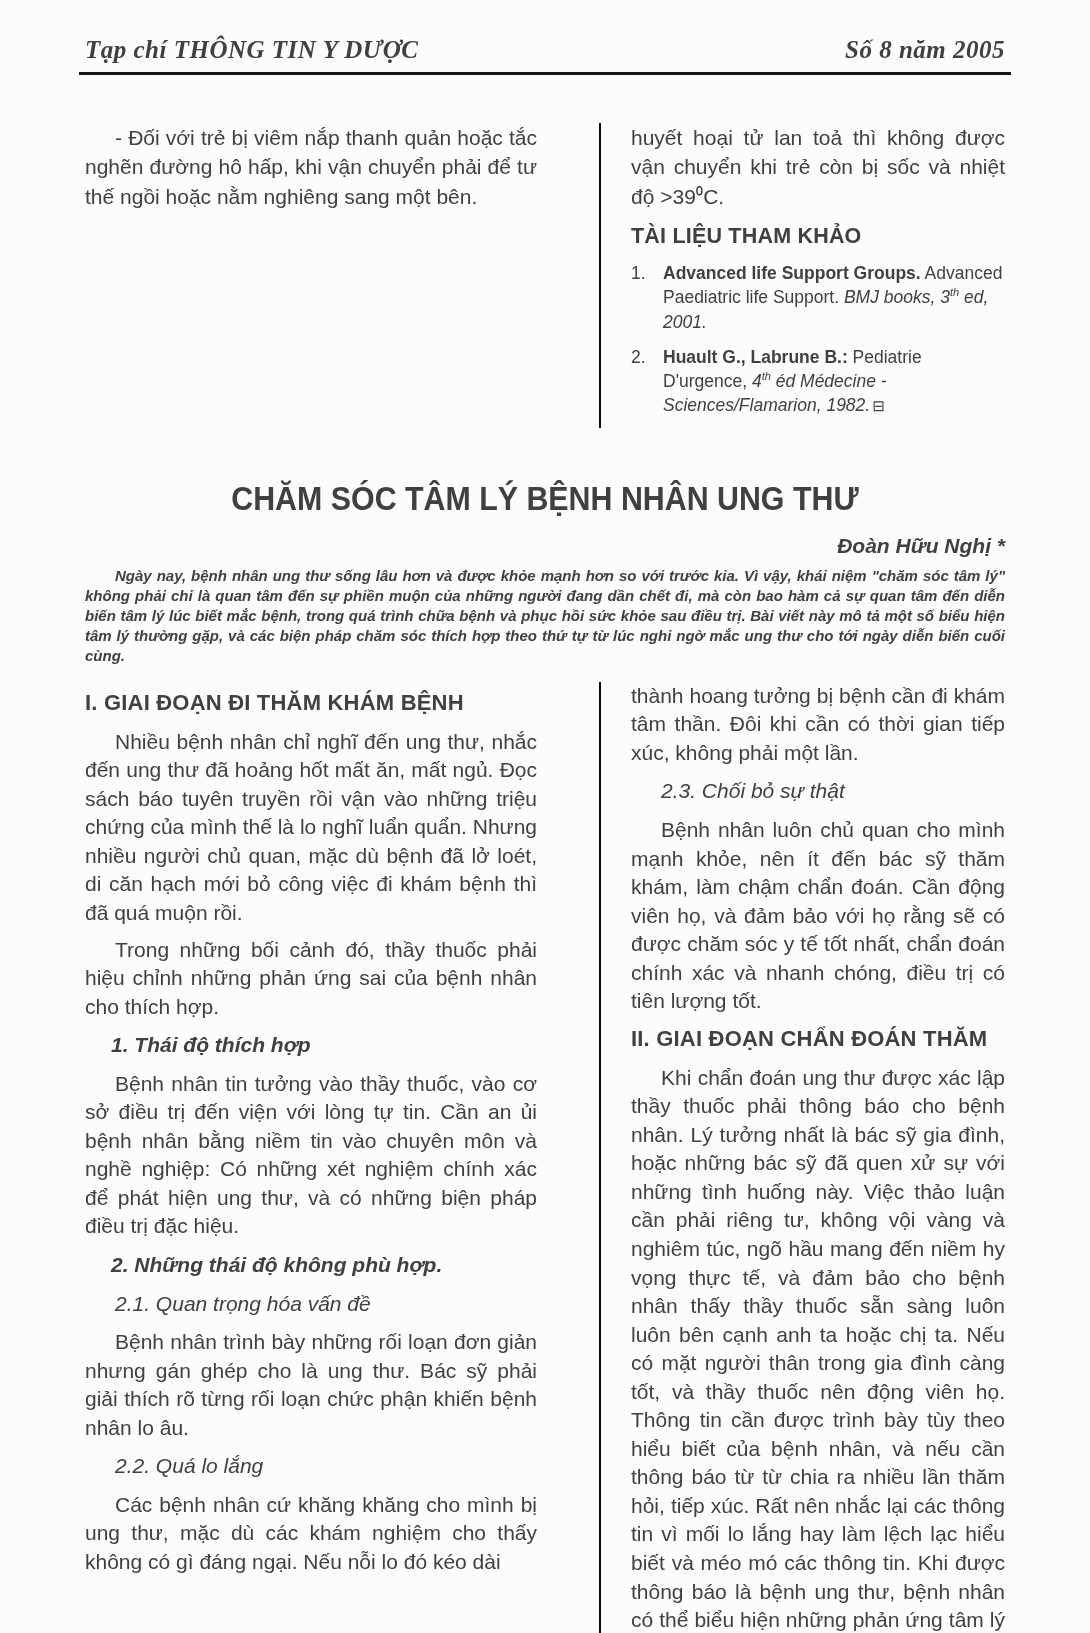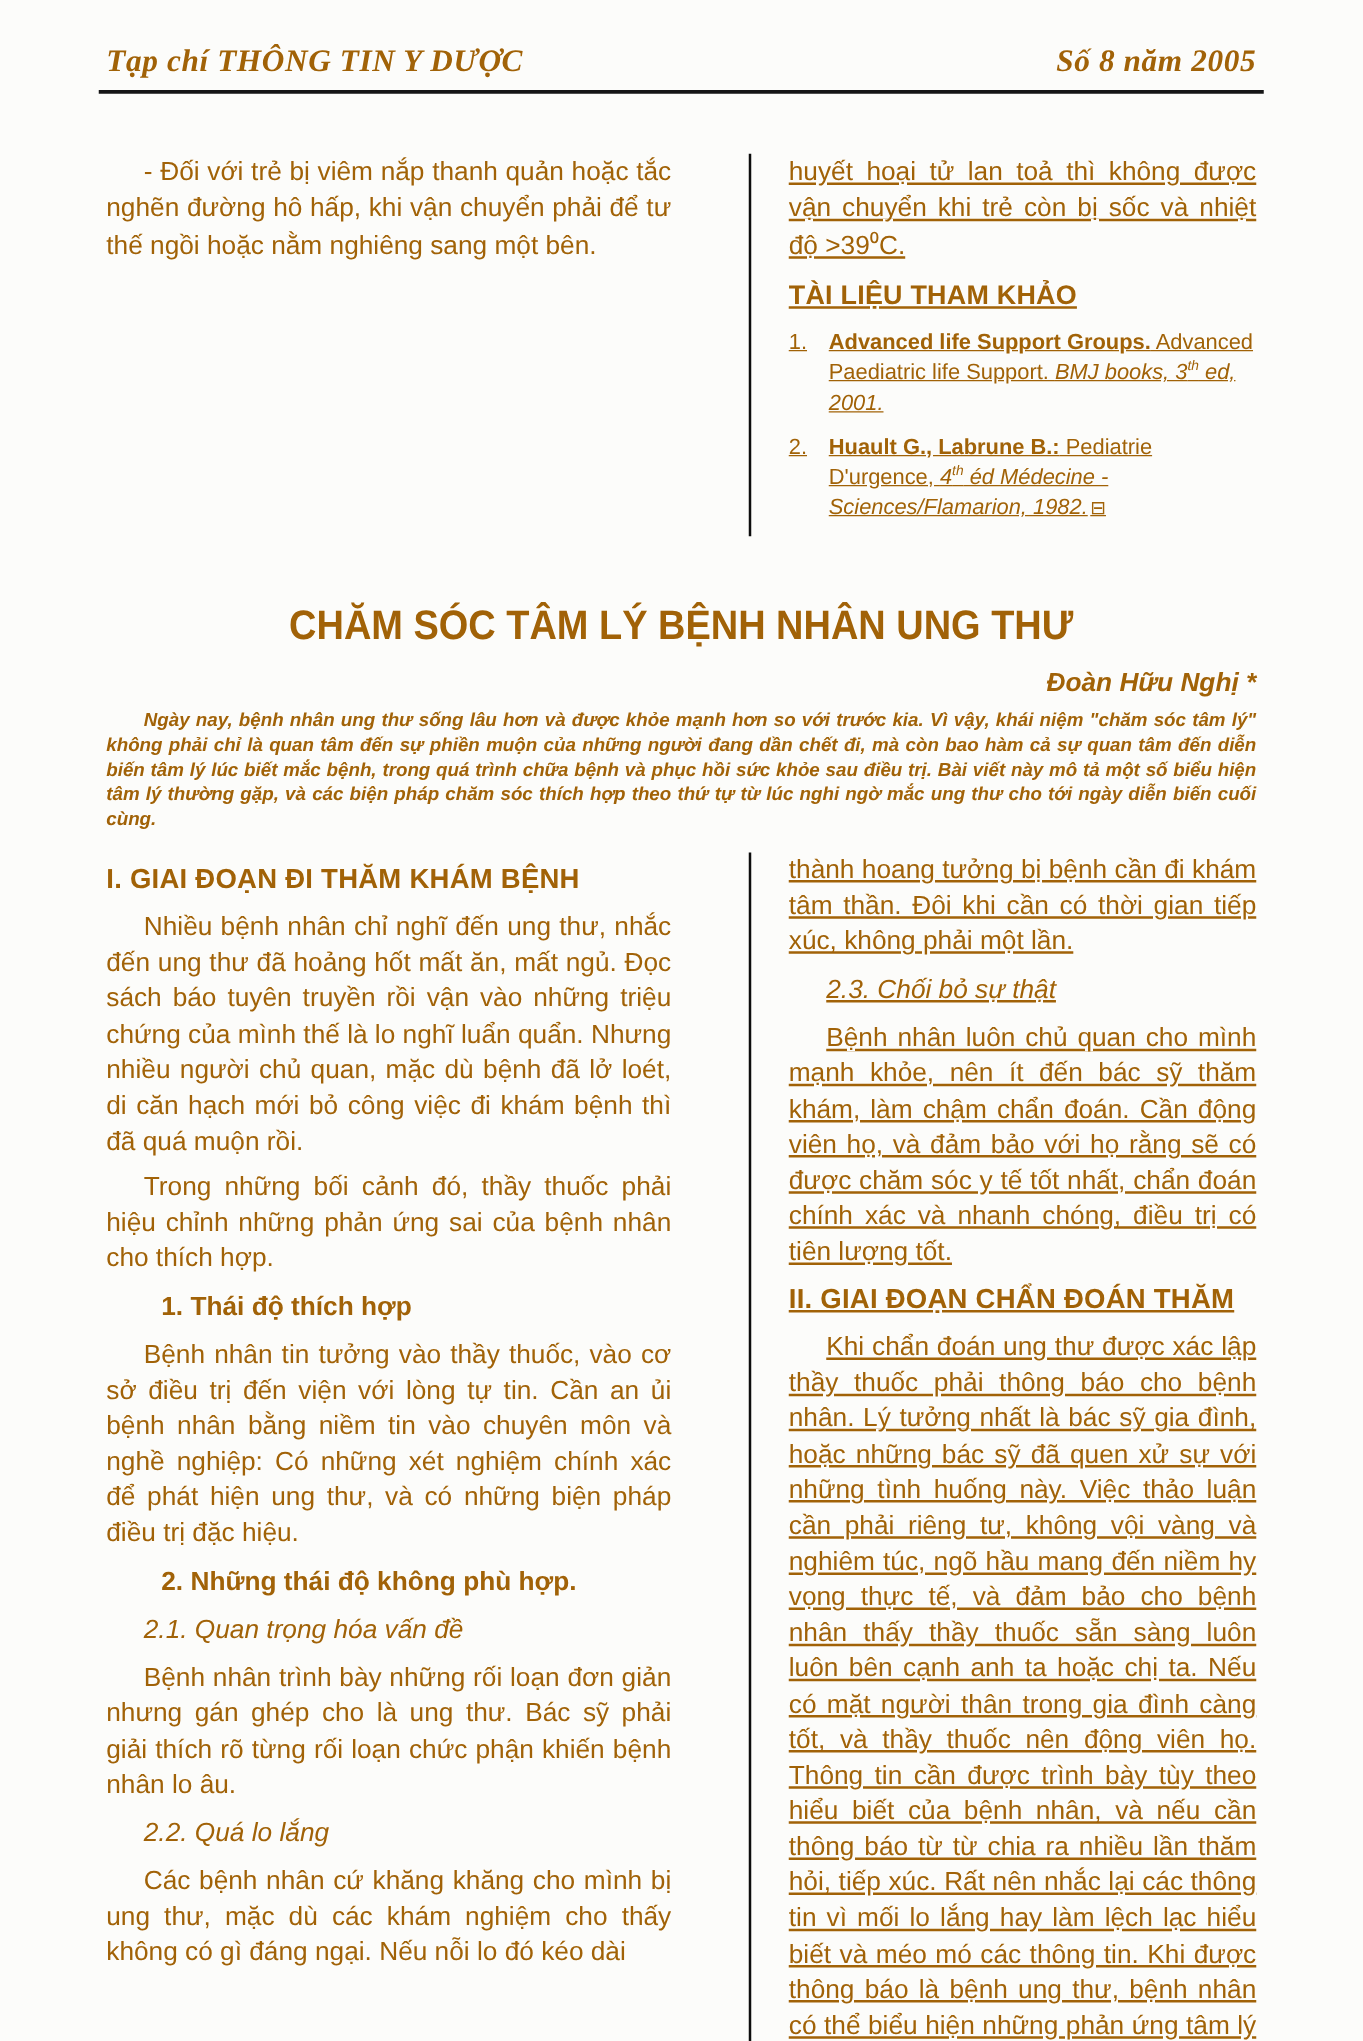--- a/index.html
+++ b/index.html
@@ -1,35 +1,35 @@
 <!DOCTYPE html>
 <html lang="vi"><head>
 <meta charset="utf-8">
 <style>
   html,body{margin:0;padding:0;background:#e8e8e6;}
   .page{
     position:relative;
     width:1090px;height:1633px;
     margin:0 auto;
     background:#fcfcfa;
-    color:#a16207;
+    color:#404040;
     font-family:"Liberation Sans", sans-serif;
     box-sizing:border-box;
     padding:36px 85px 0 85px;
     overflow:hidden;
   }
   
   .hdr{display:flex;justify-content:space-between;align-items:flex-end;
        font-family:"Liberation Serif", serif;font-style:italic;font-weight:bold;
        font-size:25px;letter-spacing:.5px;}
   .hdr-rule{border:none;border-top:3px solid #161616;margin:8px -6px 0 -6px;}
   
   .cols{display:flex;align-items:stretch;gap:36px;}
   .col-l{width:452px;flex:none;padding-right:26px;}
-  .col-r{flex:1;border-left:2.5px solid #0d0d0d;padding-left:30px;text-decoration:underline;}
+  .col-r{flex:1;border-left:2.5px solid #0d0d0d;padding-left:30px;}
   
   .top-section{margin-top:48px;font-size:21px;line-height:1.4;}
   .top-section .p{ text-align:justify;text-indent:30px;margin:0 0 10px 0;}
   .top-section .p0{text-align:justify;text-indent:0;  margin:0 0 10px 0;}
   .refs-heading{font-weight:bold;font-size:21.5px;margin:10px 0 10px 0;letter-spacing:.2px;}
   .ref{display:flex;font-size:17.5px;line-height:1.38;margin:0 0 11px 0;}
   .ref-num{flex:none;width:32px;}
   .ref-body{flex:1;text-align:left;}
   .ref .b{font-weight:bold;}
   .ref .i{font-style:italic;}
@@ -42,21 +42,21 @@
   .author{ text-align:right;font-weight:bold;font-style:italic;font-size:21px;margin-top:16px;}
   
   .abstract{margin-top:8px;font-weight:bold;font-style:italic;font-size:15px;
             line-height:1.33;text-align:justify;text-indent:30px;}
   
   .body-section{margin-top:16px;font-size:21px;line-height:1.36;}
   .blk{margin:0 0 8px 0;}
   .blk.p {text-align:justify;text-indent:30px;}
   .blk.p0{text-align:justify;text-indent:0;}
   .blk.h1{font-weight:bold;font-size:22px;margin:6px 0 10px 0;letter-spacing:.2px;}
-  .blk.h2{font-weight:bold;margin:10px 0 10px 44px;}
+  .blk.h2{font-weight:bold;font-style:italic;margin:10px 0 10px 26px;}
   .blk.h3{font-style:italic;margin:10px 0 10px 30px;}
   
   .footnote{margin-top:4px;width:330px;border-top:2.5px solid #161616;
             padding-top:6px;font-size:18px;}
   .page-num{text-align:center;font-size:21px;margin-top:16px;}
 </style>
 </head>
 <body>
 
 <div class="page">

